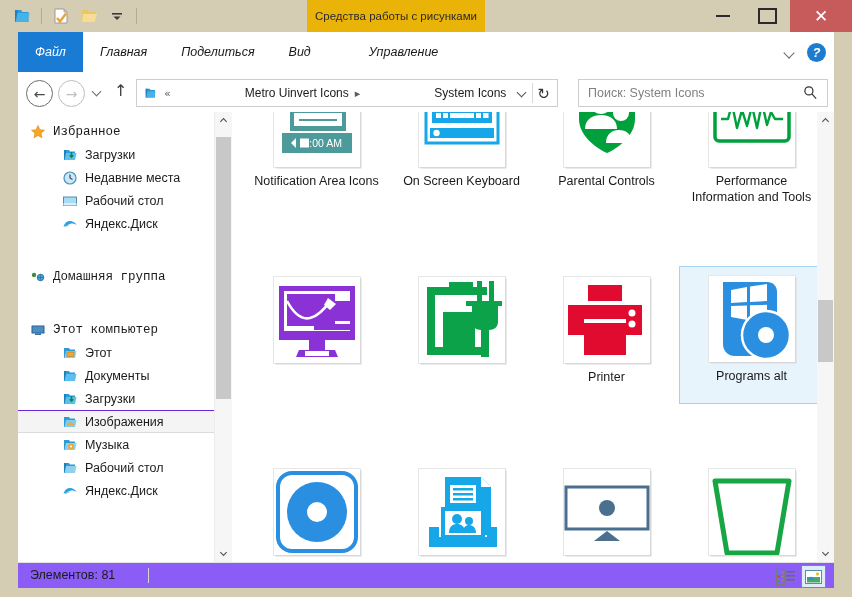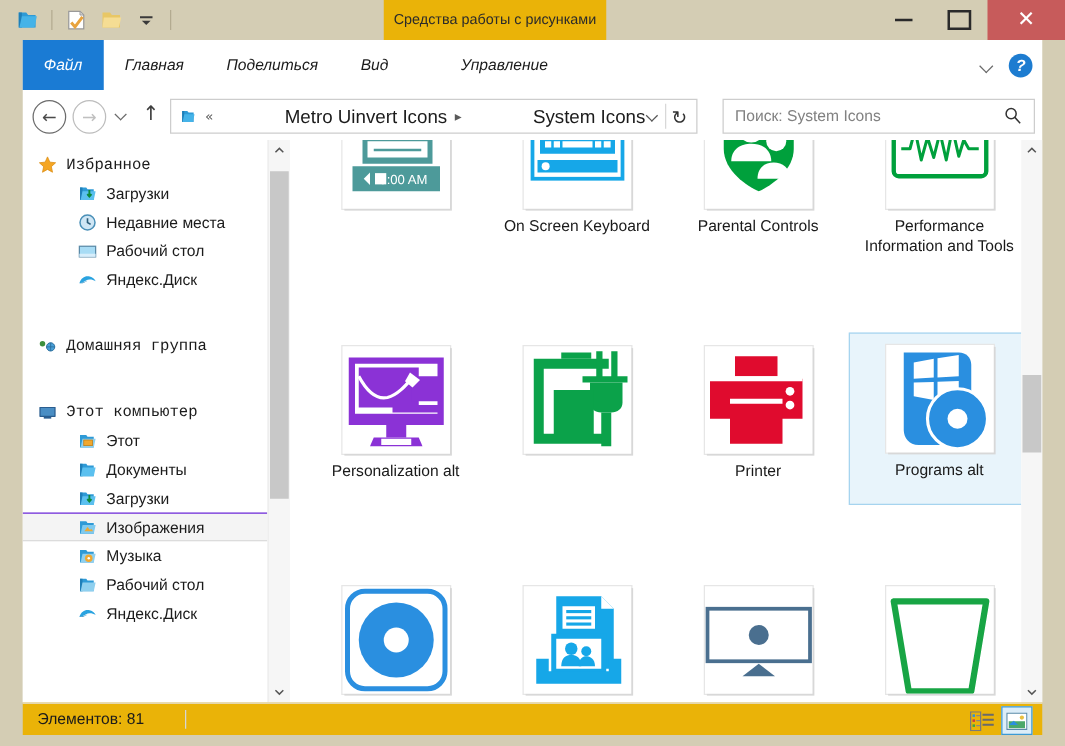--- a/index.html
+++ b/index.html
@@ -50,21 +50,21 @@
   .arw{font-size:14px;line-height:1;color:#4a4a4a;font-family:"DejaVu Sans",sans-serif;}
   .arw.dim{color:#c0c0c0;}
   .navdrop{position:absolute;left:74px;top:14px;width:12px;height:12px;}
   .navdrop:before{content:"";position:absolute;left:1px;top:2px;width:6px;height:6px;
     border-right:1.6px solid #6b6b6b;border-bottom:1.6px solid #6b6b6b;transform:rotate(45deg);}
   .navup{position:absolute;left:96px;top:11px;font-size:16px;color:#3e3e3e;
     font-family:"DejaVu Sans",sans-serif;line-height:1;}
   .addrbar{position:absolute;left:118px;top:7px;width:420px;height:26px;
     border:1px solid #cdcdcd;background:#fff;display:flex;align-items:center;}
   .addr-folder{width:15px;height:15px;margin-left:6px;position:relative;}
-  .crumb{font-size:15px;color:#1b1b1b;margin-left:7px;padding-left:44px;}
+  .crumb{font-size:12px;color:#1b1b1b;margin-left:24px;padding-left:44px;}
   .crumb-sep{font-size:11px;color:#5a5a5a;margin:0 6px;font-family:"DejaVu Sans",sans-serif;}
   .addr-chev{position:absolute;right:28px;top:7px;width:12px;height:12px;}
   .addr-chev:before{content:"";position:absolute;left:1px;top:2px;width:6px;height:6px;
     border-right:1.5px solid #555;border-bottom:1.5px solid #555;transform:rotate(45deg);}
   .addr-vline{position:absolute;right:24px;top:3px;width:1px;height:20px;background:#d8d8d8;}
   .refresh{position:absolute;right:4px;top:4px;width:19px;height:19px;font-size:15px;
     color:#333;display:flex;align-items:center;justify-content:center;
     font-family:"DejaVu Sans",sans-serif;}
   .searchbar{position:absolute;left:560px;top:7px;width:248px;height:26px;
     border:1px solid #cdcdcd;background:#fff;display:flex;align-items:center;}
@@ -103,21 +103,21 @@
   .cap{font-size:12.5px;color:#1a1a1a;text-align:center;line-height:16px;margin-top:3px;width:135px;}
   .cell.selected .selbox{position:absolute;left:0;top:0;width:145px;height:100%;
      background:#e8f4fb;border:1px solid #a6d4ef;box-sizing:border-box;}
   .cellinner{position:relative;z-index:2;display:flex;flex-direction:column;align-items:center;padding-top:4px;}
 
   
   .rsb{position:absolute;left:799px;top:0;width:17px;height:450px;background:#f6f6f6;}
   .rsb .thumb{position:absolute;left:1px;top:188px;width:15px;height:62px;background:#c8c8c8;}
 
   
-  .statusbar{position:absolute;left:18px;top:562px;width:816px;height:26px;background:#eab308;
+  .statusbar{position:absolute;left:18px;top:562px;width:816px;height:26px;background:#8b5cf6;
     border-top:1px solid #e3e3e3;}
   .status-txt{position:absolute;left:12px;top:5px;font-size:12.5px;color:#1b1b1b;}
   .status-div{position:absolute;left:130px;top:5px;width:1px;height:15px;background:#d6d6d6;}
   .viewbtns{position:absolute;right:8px;top:2px;display:flex;gap:4px;align-items:center;}
   .vbtn{width:23px;height:21px;display:flex;align-items:center;justify-content:center;position:relative;}
   .vbtn.active{border:1px solid #3c9ad4;background:#dcedf8;}
 
   .frame-b{position:absolute;left:0;top:588px;width:852px;height:9px;background:#d4cdb4;}
   .frame-l{position:absolute;left:0;top:32px;width:18px;height:556px;background:#d4cdb4;}
   .frame-r{position:absolute;left:834px;top:32px;width:18px;height:556px;background:#d4cdb4;}
@@ -423,20 +423,21 @@
                   <rect x="24" y="24" width="40" height="2.5" fill="#fff"></rect>
                   <rect x="20" y="32" width="48" height="13" fill="#fff"></rect>
                   <rect x="25" y="38" width="38" height="2" fill="#4d9a9a"></rect>
                   <rect x="8" y="52" width="70" height="20" fill="#4d9a9a"></rect>
                   <path d="M22 57 L17 62 L22 67 Z" fill="#fff"></path>
                   <rect x="26" y="57.5" width="9" height="9" fill="#fff"></rect>
                   <text x="68" y="66" font-family="Liberation Sans, sans-serif" font-size="10.5" fill="#fff" text-anchor="end">0:00 AM</text>
                 </svg>
               </div>
             </div>
+            <div class="cap">Notification Area Icons</div>
           </div>
         </div>
 
         <div class="cell" style="left:157px;top:-38px;">
           <div class="cellinner">
             <div class="thumb-wrap">
               <div class="thumb-box">
                 <svg width="86" height="86" viewBox="0 0 86 86">
                   <rect x="7" y="4" width="72" height="58" fill="none" stroke="#16a7e8" stroke-width="3"></rect>
                   <rect x="13" y="14" width="60" height="28" fill="#16a7e8"></rect>
@@ -515,21 +516,20 @@
                   <rect x="55" y="24" width="24" height="20" fill="#8b32d6"></rect>
                   <rect x="40" y="47" width="39" height="6" fill="#8b32d6"></rect>
                   <path d="M13 24 C20 37 27 43 36 41 C44 39 50 32 57 24" fill="none" stroke="#fff" stroke-width="2.6"></path>
                   <path d="M54 21 L62 27 L56 33 L50 28 Z" fill="#fff"></path>
                   <rect x="35" y="63" width="16" height="10" fill="#8b32d6"></rect>
                   <path d="M25 73 L61 73 L64 80 L22 80 Z" fill="#8b32d6"></path>
                   <rect x="31" y="74" width="24" height="5" fill="#fff"></rect>
                 </svg>
               </div>
             </div>
-            <div class="cap">Personalization alt</div>
           </div>
         </div>
 
         <div class="cell" style="left:157px;top:158px;">
           <div class="cellinner">
             <div class="thumb-wrap">
               <div class="thumb-box">
                 <svg width="86" height="86" viewBox="0 0 86 86">
                   <path d="M8 10 L8 78 L68 78 L68 70 L16 70 L16 18 L68 18 L68 10 Z" fill="#0ba24a"></path>
                   <rect x="30" y="5" width="24" height="5" fill="#0ba24a"></rect>

